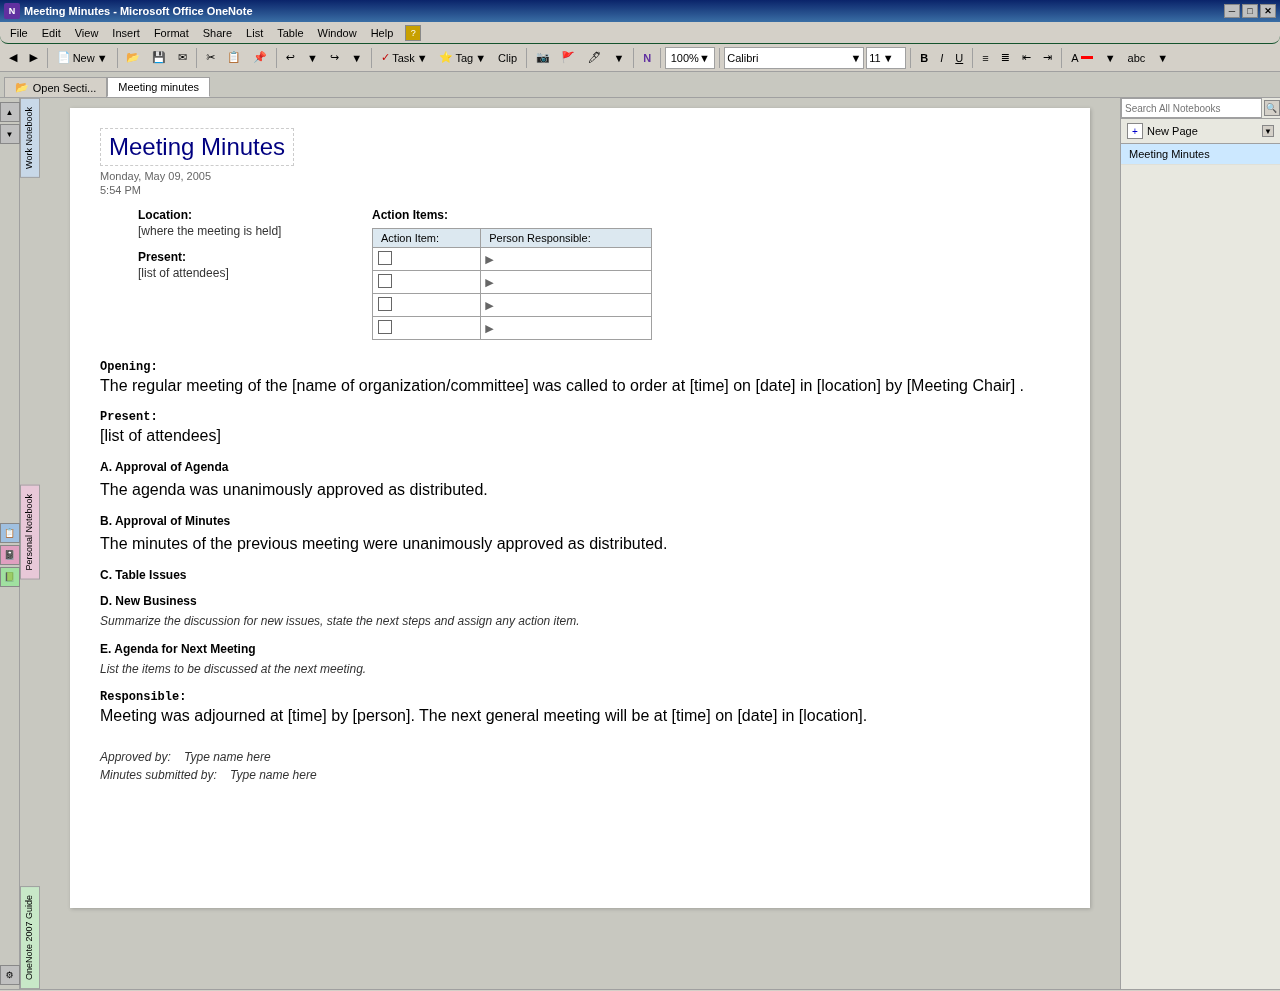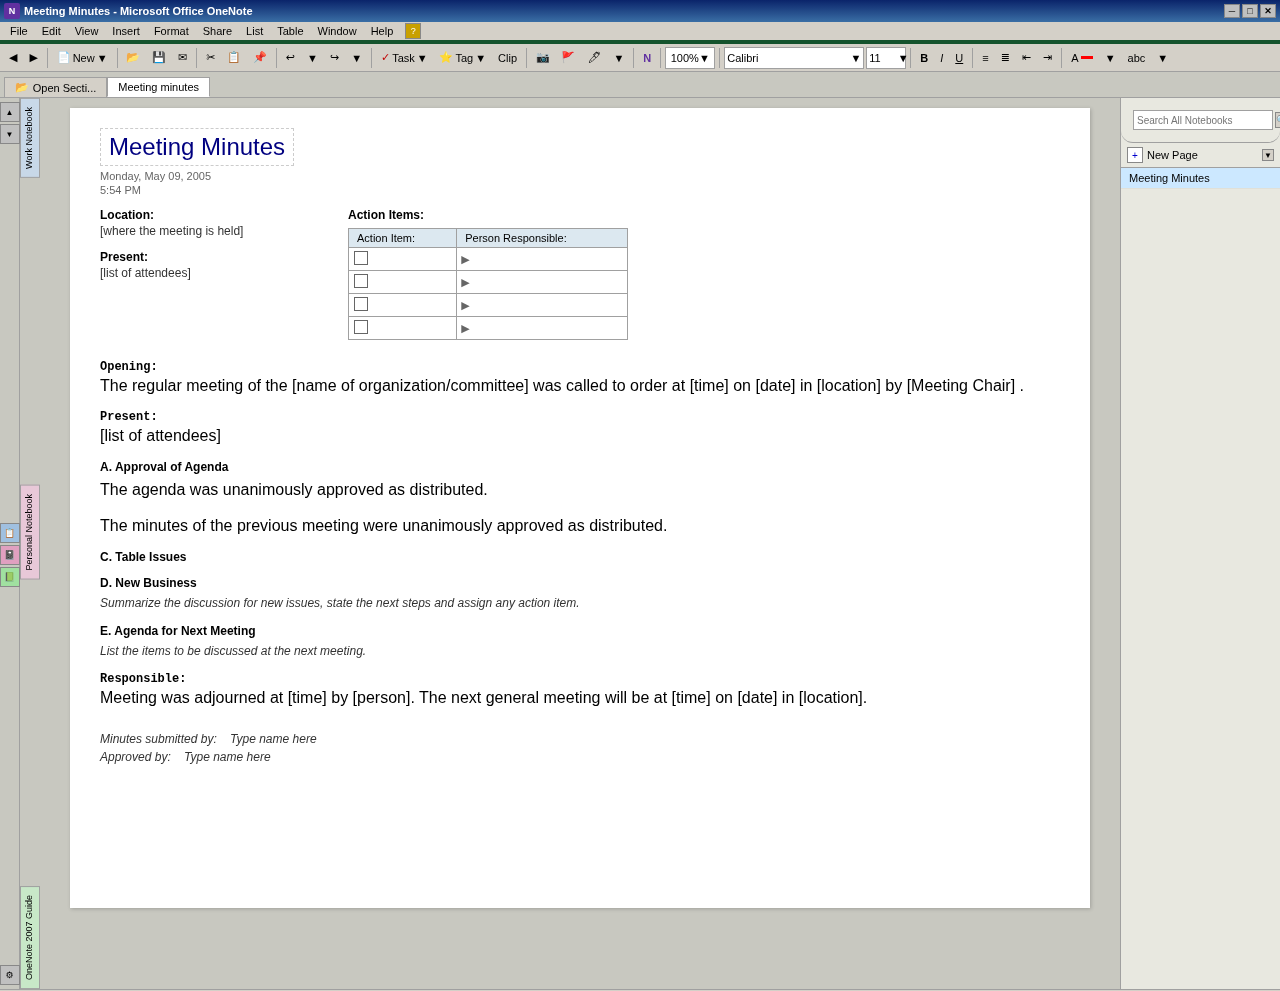--- a/index.html
+++ b/index.html
@@ -25,26 +25,27 @@
       border: 1px solid #888;
       font-size: 9px;
       display: flex; align-items: center; justify-content: center;
       cursor: pointer;
       color: #000;
     }
 
     
     .menu-bar {
       background: #d4d0c8;
-      border-bottom: 4px solid #14532d;
+      border-bottom: 1px solid #14532d;
       display: flex;
       align-items: center;
       padding: 2px 4px;
       height: 22px;
       gap: 2px;
+      border-radius: 8px;
     }
     .menu-item {
       padding: 2px 6px;
       font-size: 11px;
       cursor: pointer;
       color: #000;
     }
 
     
     .toolbar {
@@ -65,21 +66,21 @@
       cursor: pointer;
       display: flex; align-items: center; gap: 2px;
     }
     .toolbar-separator { width: 1px; height: 20px; background: #a0a0a0; margin: 0 2px; }
     .toolbar-dropdown {
       height: 22px;
       border: 1px solid #a0a0a0;
       background: white;
       font-size: 11px;
       padding: 1px 2px;
-      display: flex; align-items: center; gap: 17px;
+      display: flex; align-items: center; gap: 2px;
     }
     .zoom-box {
       width: 50px; height: 22px;
       border: 1px solid #a0a0a0;
       background: white;
       text-align: center;
       font-size: 11px;
       display: flex; align-items: center; justify-content: center;
     }
     .font-box { width: 140px; }
@@ -166,26 +167,25 @@
 
     
     .right-panel {
       width: 160px;
       background: #e8e8e0;
       border-left: 1px solid #a0a0a0;
       display: flex;
       flex-direction: column;
     }
     .search-bar {
-      padding: 12px;
+      padding: 0;
       border-bottom: 1px solid #a0a0a0;
       display: flex;
       align-items: center;
       gap: 2px;
-      border-radius: 12px;
     }
     .search-input {
       flex: 1;
       height: 20px;
       border: 1px solid #a0a0a0;
       font-size: 10px;
       padding: 1px 3px;
       background: white;
     }
     .new-page-btn {
@@ -436,21 +436,21 @@
 
   <div class="content-area">
     <div class="page-content">
 
       
       <div class="doc-title">Meeting Minutes</div>
       <div class="doc-date">Monday, May 09, 2005</div>
       <div class="doc-time">5:54 PM</div>
 
       
-      <div style="display:flex; gap:28px; margin-bottom:20px;">
+      <div style="display:flex; gap:14px; margin-bottom:20px;margin-left:38px;">
         <div style="flex:0 0 220px;">
           <div class="field-label">Location:</div>
           <div class="field-value">[where the meeting is held]</div>
           <div class="field-label">Present:</div>
           <div class="field-value">[list of attendees]</div>
         </div>
         <div>
           <div class="action-items-title">Action Items:</div>
           <table class="action-table">
             <thead>
@@ -494,20 +494,21 @@
       </div>
 
       
       <div class="body-section">
         <div class="agenda-header">A.   Approval of Agenda</div>
         <div class="body-text">The agenda was unanimously  approved as distributed.</div>
       </div>
 
       
       <div class="body-section">
+        <div class="agenda-header">B.   Approval of Minutes</div>
         <div class="body-text">The minutes  of the previous meeting were unanimously  approved as distributed.</div>
       </div>
 
       
       <div class="body-section">
         <div class="agenda-header">C.   Table Issues</div>
       </div>
 
       
       <div class="body-section">
@@ -523,26 +524,26 @@
 
       
       <div class="body-section">
         <div class="body-label">Responsible:</div>
         <div class="body-text">Meeting was adjourned at [time] by [person]. The next general meeting will be at [time] on [date] in [location].</div>
       </div>
 
       
       <div style="margin-top:20px;">
         <div class="agenda-italic">
-          <span>Minutes submitted by:</span>
+          <span>Approved by:</span>
           &nbsp;&nbsp;
           <span>Type name here</span>
         </div>
         <div class="agenda-italic">
-          <span>Approved by:</span>
+          <span>Minutes submitted by:</span>
           &nbsp;&nbsp;
           <span>Type name here</span>
         </div>
       </div>
 
     </div>
   </div>
 
   <div class="right-panel">
     <div class="search-bar">

